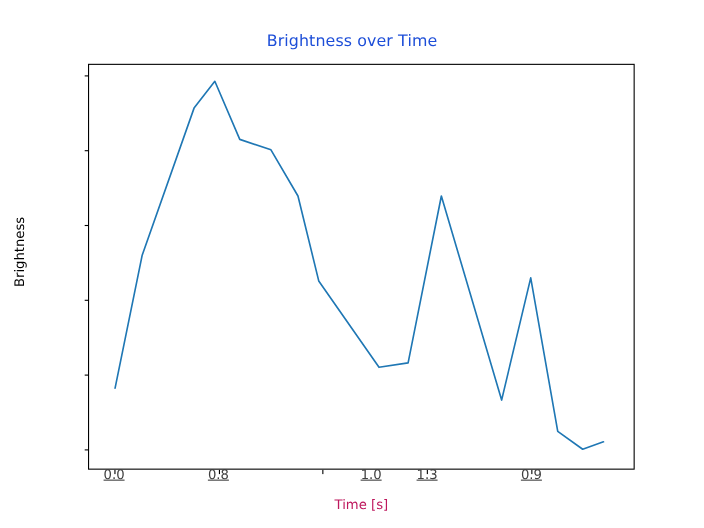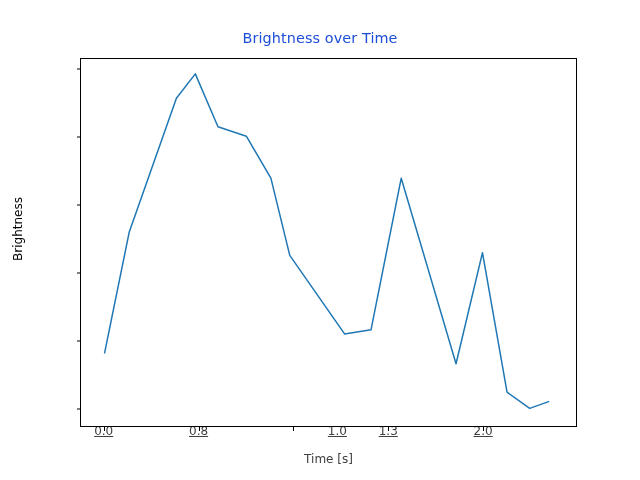--- a/index.html
+++ b/index.html
@@ -71,21 +71,21 @@
     background: #000000;
     top: 427px;
   }
   #xlabel {
     position: absolute;
     left: 80px;
     top: 452px;
     width: 497px;
     text-align: center;
     font-size: 12px;
-    color: #404040;
+    color: #be185d;
   }
   #ylabel {
     position: absolute;
     left: -82px;
     top: 222px;
     width: 200px;
     text-align: center;
     font-size: 12px;
     color: #000000;
     transform: rotate(-90deg);
@@ -112,21 +112,21 @@
     </div>
   <div id="xtick-labels">
       <div class="xtick-label" style="left: 103.712px;">0.0</div>
       <div class="xtick-mark" style="left: 103.712px;"></div>
       <div class="xtick-label" style="left: 198.559px;">0.8</div>
       <div class="xtick-mark" style="left: 198.559px;"></div>
       <div class="xtick-label" style="left: 293.406px; margin-left: 44px;">1.0</div>
       <div class="xtick-mark" style="left: 293.406px;"></div>
       <div class="xtick-label" style="left: 388.254px;">1.3</div>
       <div class="xtick-mark" style="left: 388.254px;"></div>
-      <div class="xtick-label" style="left: 483.101px;">2.0</div>
+      <div class="xtick-label" style="left: 483.101px;">0.9</div>
       <div class="xtick-mark" style="left: 483.101px;"></div>
     </div>
 
   <div id="axes-area">
     <svg id="plot-svg" viewBox="0 0 497 369" preserveAspectRatio="none">
       <polyline id="data-line" fill="none" stroke="#1f77b4" stroke-width="1.5" stroke-linejoin="round" stroke-linecap="round" points="23.71,295.47 48.37,174.29 95.80,39.49 114.77,14.98 137.53,68.08 165.98,77.61 190.64,119.82 209.61,197.44 264.62,276.41 291.18,272.32 321.53,119.82 376.54,306.37 403.10,194.71 427.76,334.96 450.52,351.30 469.49,344.49"></polyline>
     </svg>
   </div>
 
 </div>

